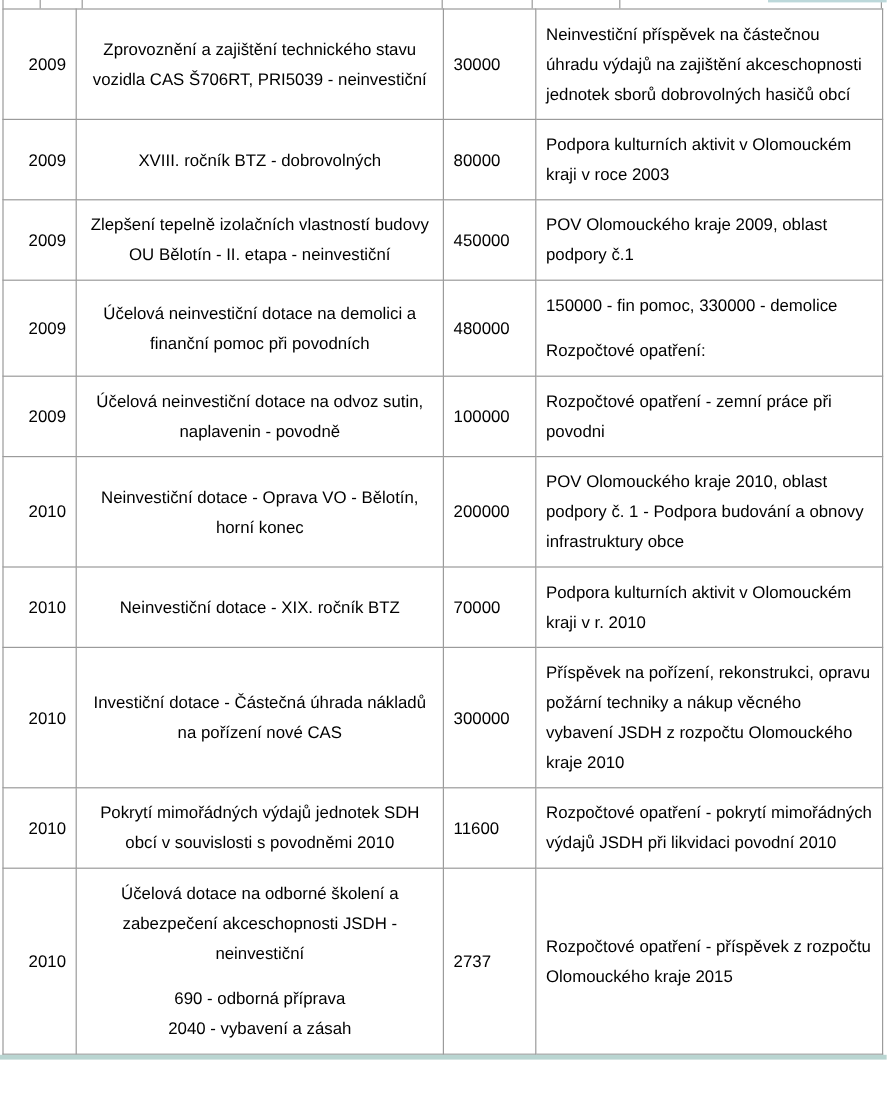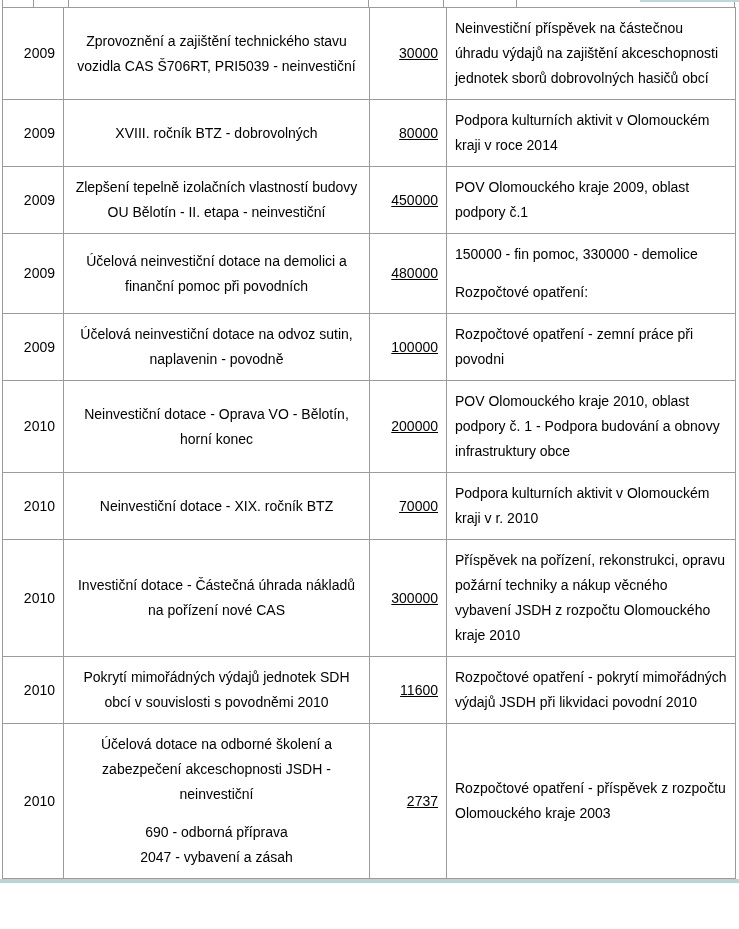--- a/index.html
+++ b/index.html
@@ -54,21 +54,21 @@
   table.grants td {
     border: 1px solid #9b9b9b;
     vertical-align: middle;
     font-size: 14px;
     line-height: 25px;
     color: #000000;
     padding: 8px 8px;
     overflow: hidden;
   }
   td.col-year { text-align: right; padding-left: 8px; }
-  td.col-amount { text-align: right; padding-left: 2px; padding-right: 2px; text-decoration: underline; }
+  td.col-amount { text-align: left; padding-left: 2px; padding-right: 2px; }
   td.col-desc { padding-left: 9px; padding-right: 6px; text-align: center; }
   td.col-note { padding-left: 9px; padding-right: 6px; }
 
   table.grants td p {
     margin: 0;
     white-space: pre-line;
   }
   table.grants td p + p {
     margin-top: 13px;
   }
@@ -118,21 +118,21 @@
         <td class="col-year">
           <p>2009</p>
         </td>
         <td class="col-desc">
           <p>XVIII. ročník BTZ - dobrovolných</p>
         </td>
         <td class="col-amount">
           <p>80000</p>
         </td>
         <td class="col-note">
-          <p>Podpora kulturních aktivit v Olomouckém kraji v roce 2014</p>
+          <p>Podpora kulturních aktivit v Olomouckém kraji v roce 2003</p>
         </td>
       </tr>
       <tr>
         <td class="col-year">
           <p>2009</p>
         </td>
         <td class="col-desc">
           <p>Zlepšení tepelně izolačních vlastností budovy OU Bělotín - II. etapa - neinvestiční</p>
         </td>
         <td class="col-amount">
@@ -227,25 +227,25 @@
           <p>Rozpočtové opatření - pokrytí mimořádných výdajů JSDH při likvidaci povodní 2010</p>
         </td>
       </tr>
       <tr>
         <td class="col-year">
           <p>2010</p>
         </td>
         <td class="col-desc">
           <p>Účelová dotace na odborné školení a zabezpečení akceschopnosti JSDH - neinvestiční</p>
           <p>690 - odborná příprava
-2047 - vybavení a zásah</p>
+2040 - vybavení a zásah</p>
         </td>
         <td class="col-amount">
           <p>2737</p>
         </td>
         <td class="col-note">
-          <p>Rozpočtové opatření - příspěvek z rozpočtu Olomouckého kraje 2003</p>
+          <p>Rozpočtové opatření - příspěvek z rozpočtu Olomouckého kraje 2015</p>
         </td>
       </tr>
     </tbody>
 </table>
 
 <div class="teal-bottom-bar"></div>
 
 </body></html>

